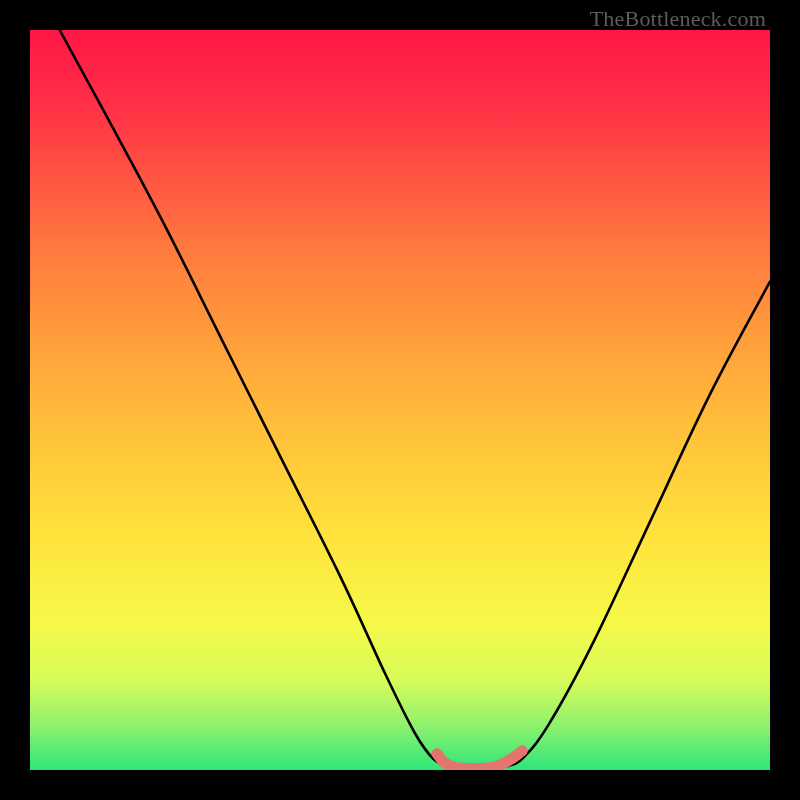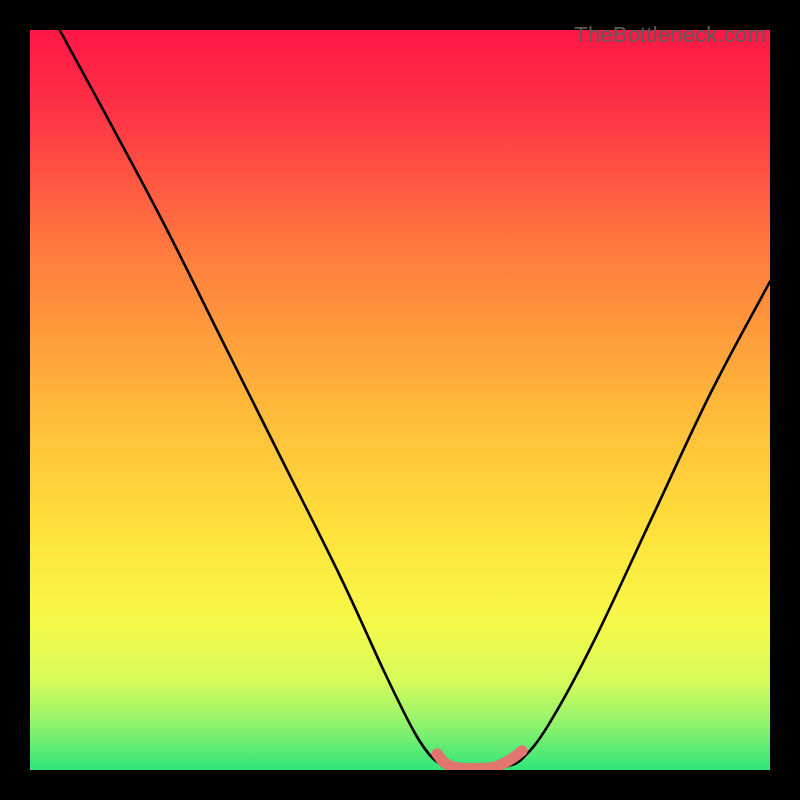--- a/index.html
+++ b/index.html
@@ -26,26 +26,25 @@
     position: absolute;
     inset: 0;
     width: 100%;
     height: 100%;
     pointer-events: none;
   }
   .watermark {
     position: absolute;
     top: 6px;
     right: 34px;
-    font-family: Liberation Sans, sans-serif;
+    font-family: Liberation Serif, serif;
     font-size: 22px;
     font-weight: 400;
     color: #5c5c5c;
     letter-spacing: 0.2px;
-    margin-top: 16px;
   }
   .bottom-blackout {
     position: absolute;
     left: 30px;
     width: 740px;
     background: #000;
     bottom: 0;
   }
 </style>
 </head>

